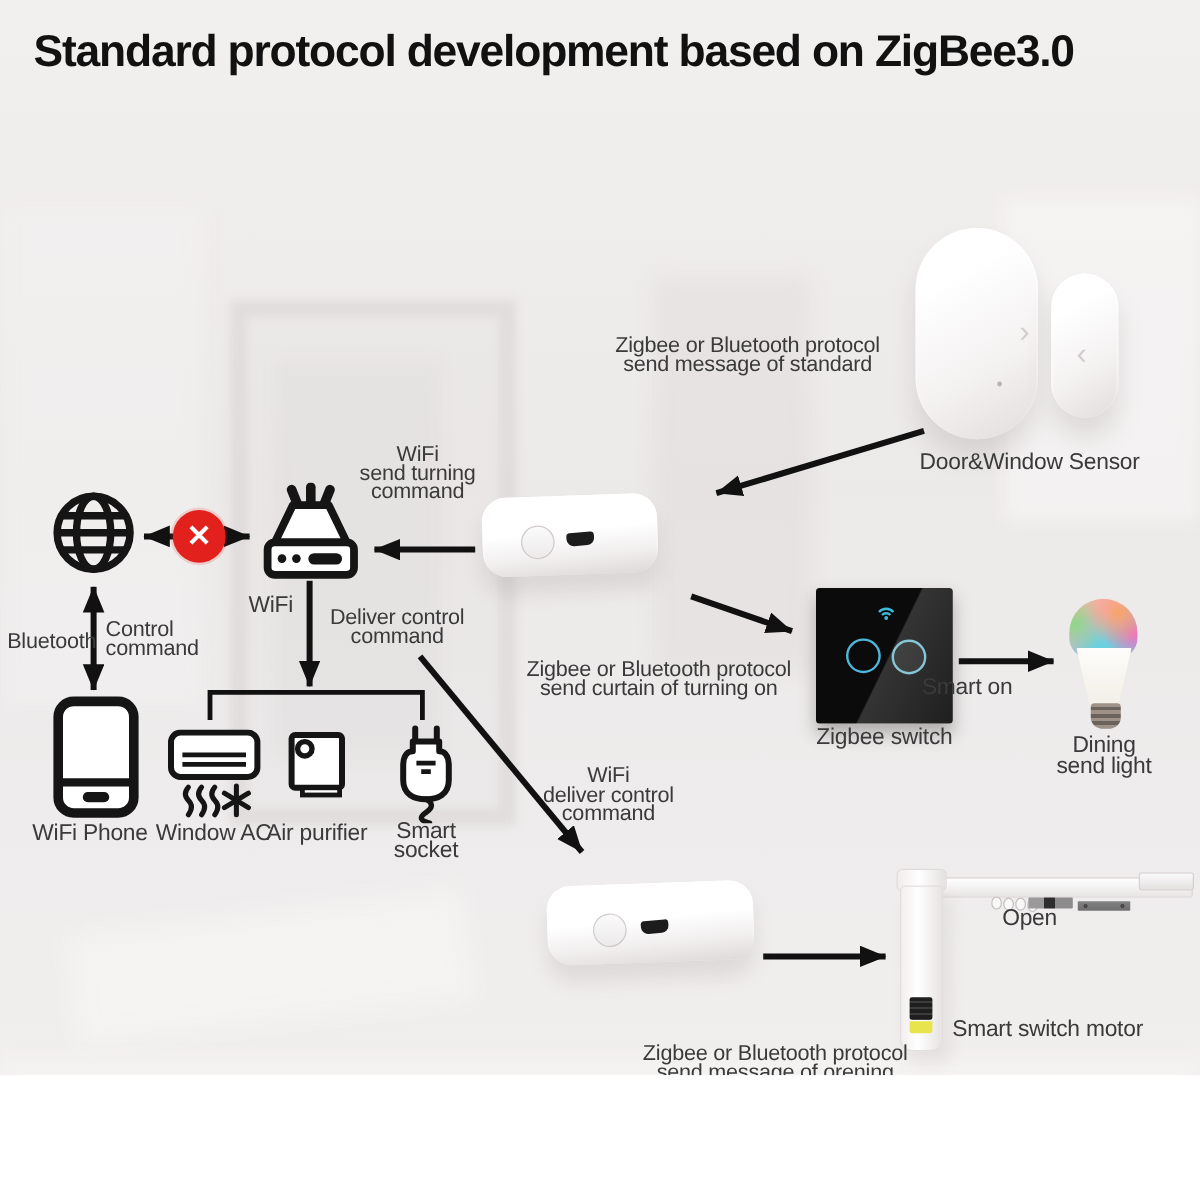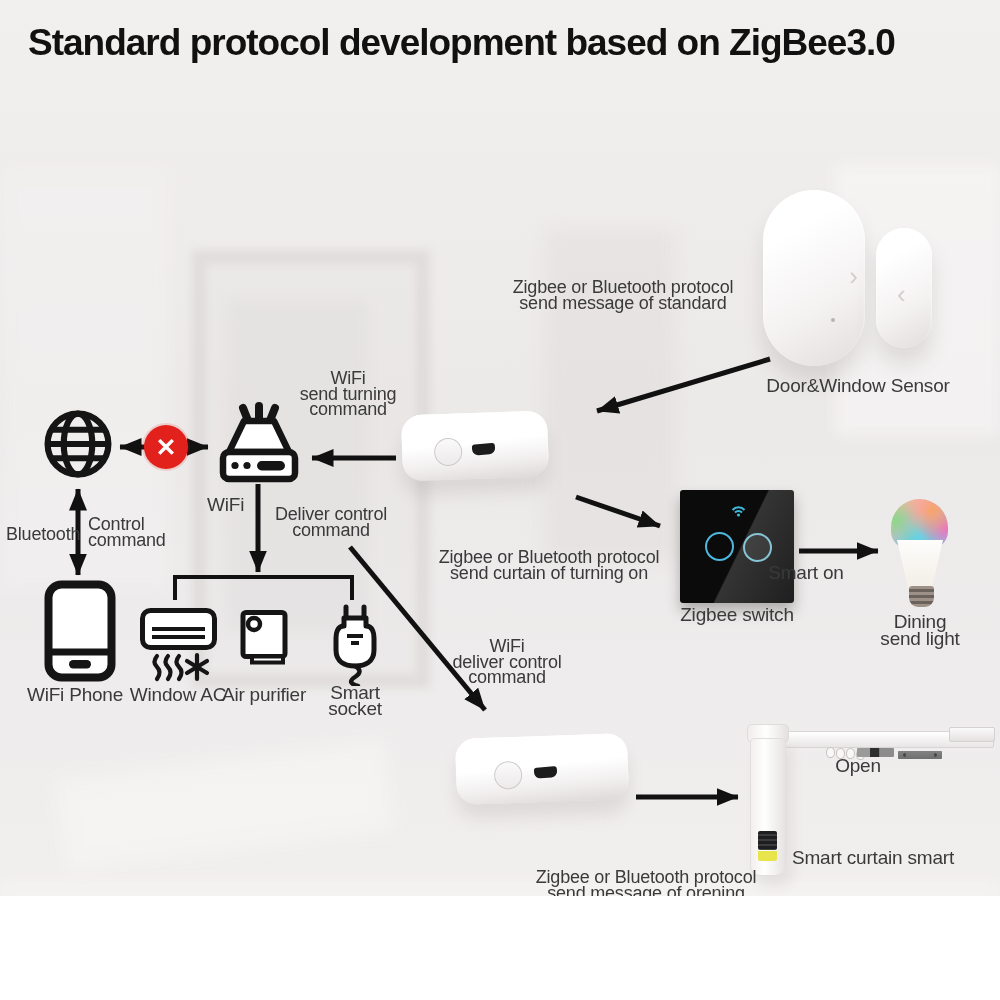--- a/index.html
+++ b/index.html
@@ -303,20 +303,20 @@
   <div class="lbl lbl-lg" style="left:75px;top:687px">WiFi Phone</div>
   <div class="lbl lbl-lg" style="left:178px;top:687px">Window AC</div>
   <div class="lbl lbl-lg" style="left:264px;top:687px">Air purifier</div>
 
   <div class="lbl lbl-lg" style="left:355px;top:685px;line-height:16px">
     <div>Smart</div>
     <div>socket</div>
   </div>
 
   <div class="lbl lbl-lg" style="left:858px;top:758px">Open</div>
-  <div class="lbl lbl-lg" style="left:873px;top:850px">Smart curtain smart</div>
+  <div class="lbl lbl-lg" style="left:873px;top:850px">Smart switch motor</div>
 
   <div class="lbl" style="left:646px;top:870px">
     <div>Zigbee or Bluetooth protocol</div>
     <div>send message of orening</div>
   </div>
 
 </div>
 
 </body></html>

